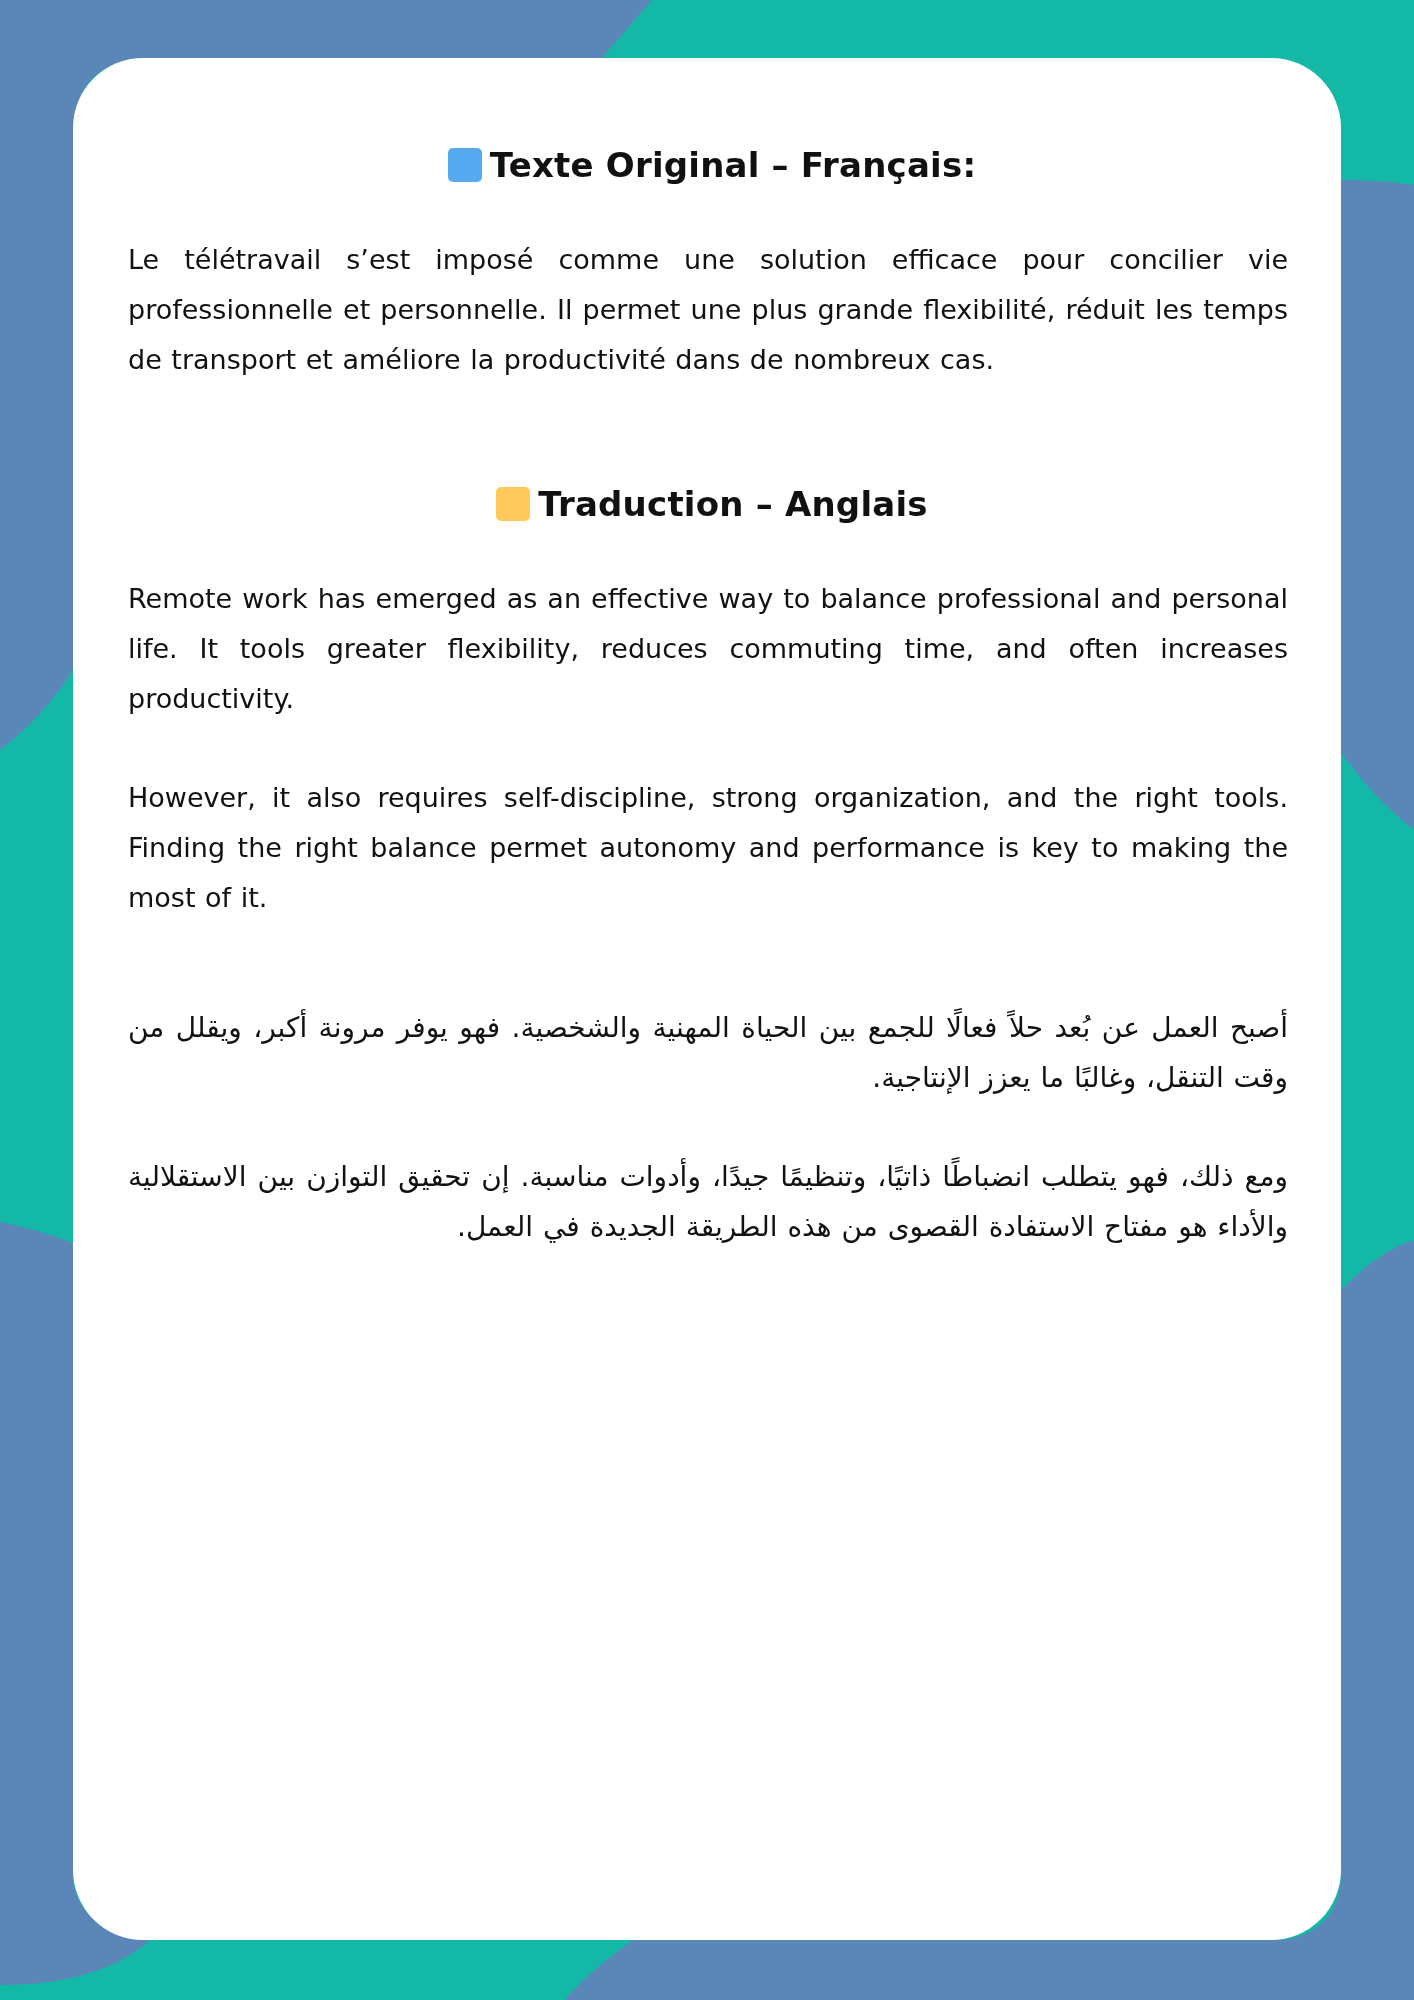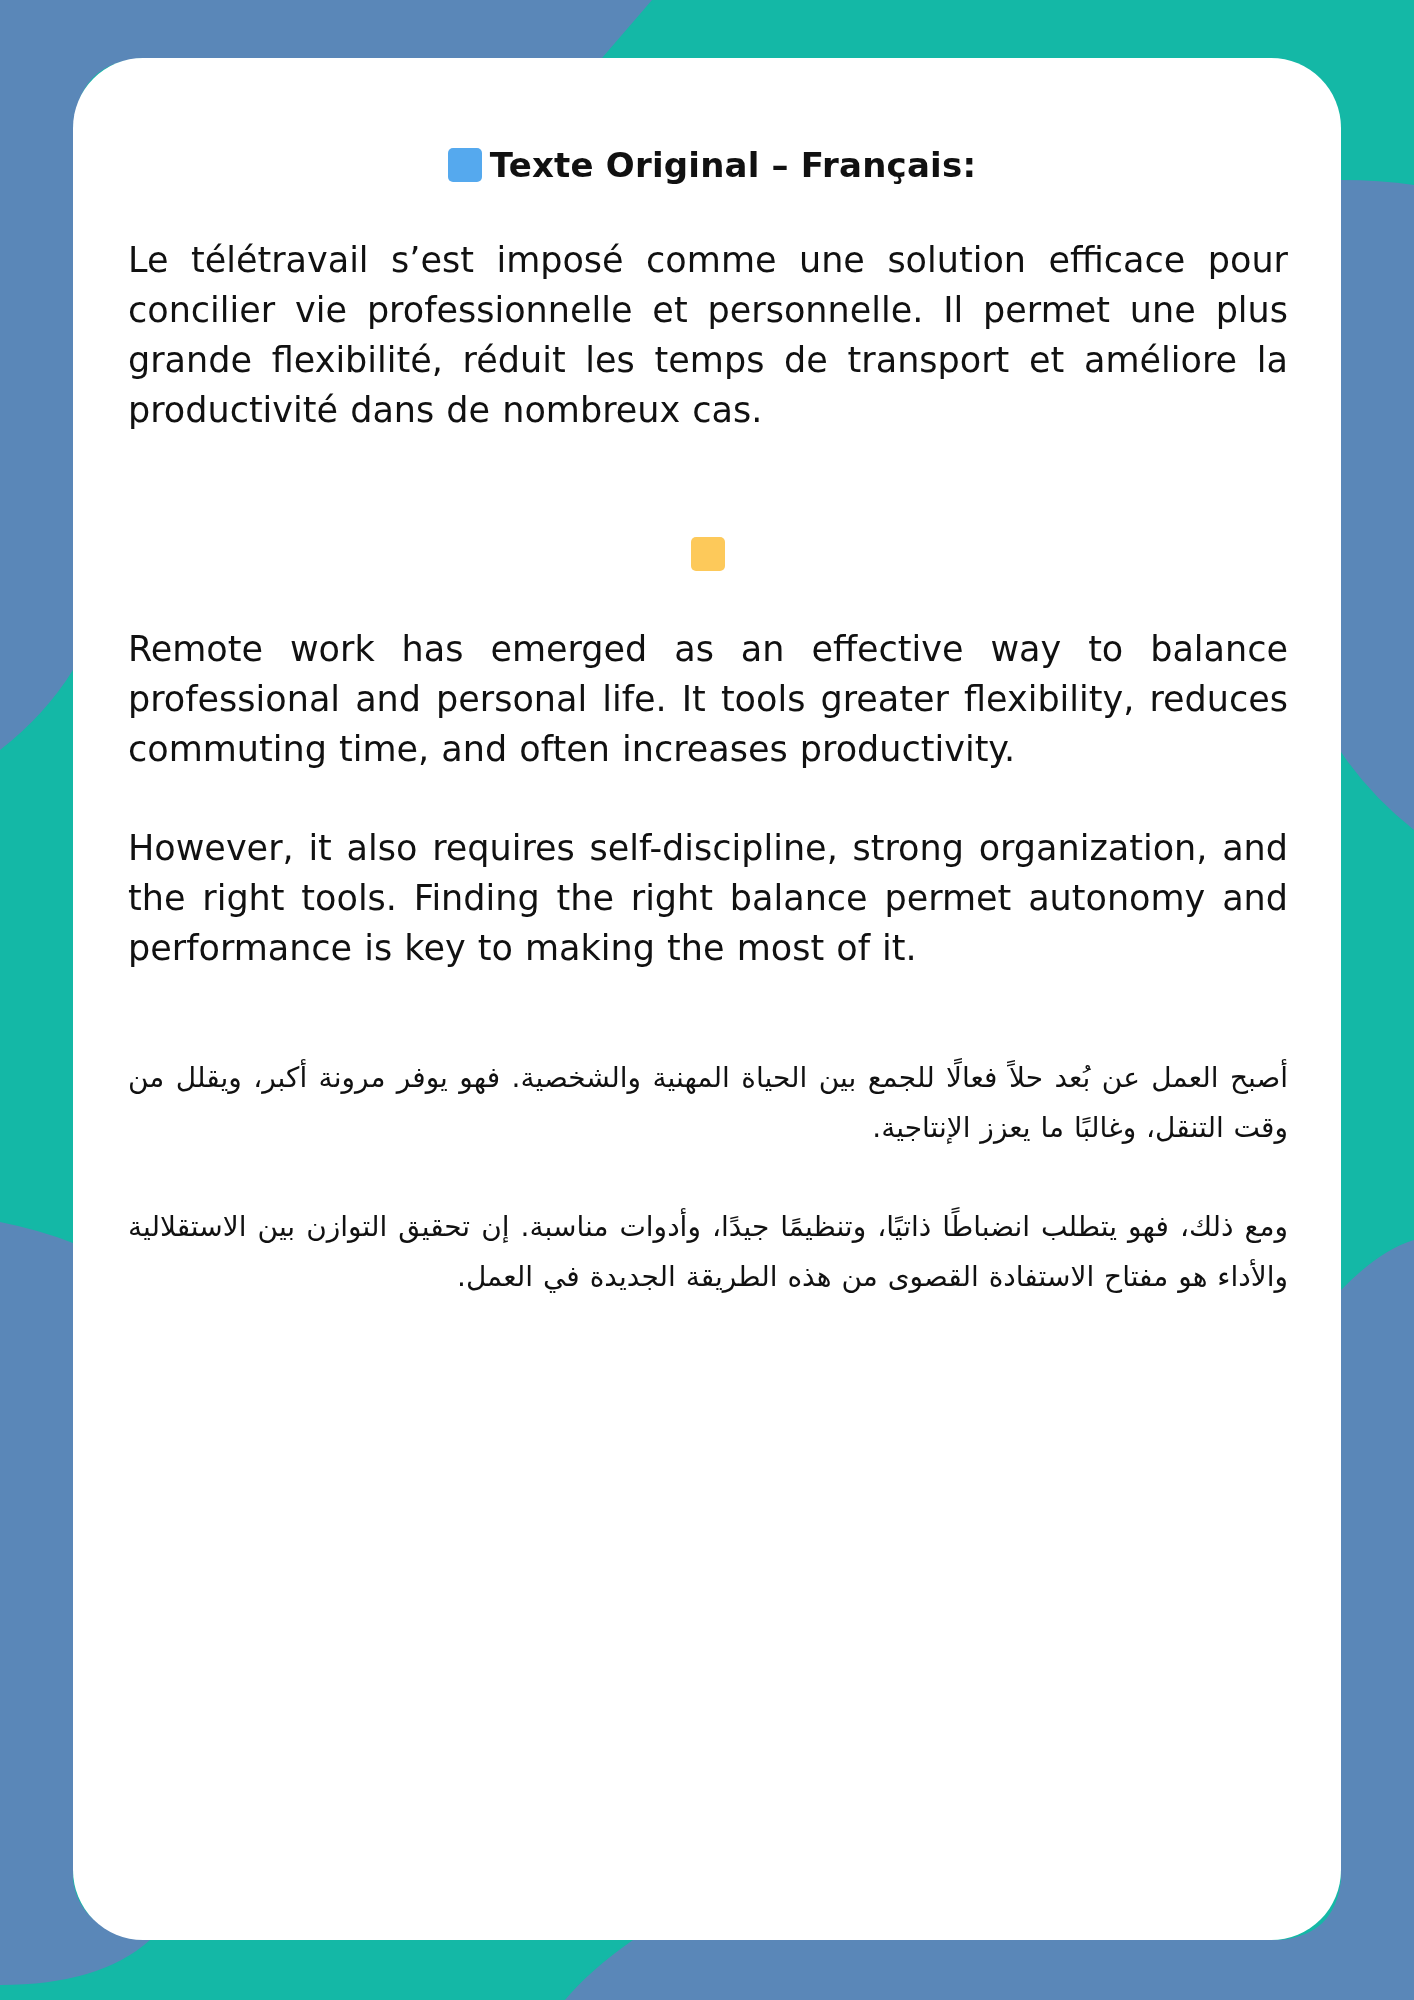--- a/index.html
+++ b/index.html
@@ -58,21 +58,21 @@
       width: 34px;
       height: 34px;
       border-radius: 5px;
       margin: 0 8px;
       flex: 0 0 auto;
     }
     .heading.rtl {
       direction: rtl;
     }
     .para {
-      font-size: 35px;
+      font-size: 27px;
       line-height: 50px;
       text-align: justify;
       margin: 0;
       word-spacing: 1px;
     }
     .para.rtl {
       direction: rtl;
       text-align: justify;
       font-size: 28px;
     }
@@ -108,20 +108,21 @@
       <div class="gap-heading-para"></div>
       <p class="para">Le télétravail s’est imposé comme une solution efficace pour concilier vie professionnelle et personnelle. Il permet une plus grande flexibilité, réduit les temps de transport et améliore la productivité dans de nombreux cas.</p>
       <div class="gap-para-para"></div>
     </section>
 
     <div class="gap-para-heading"></div>
 
     <section>
       <h2 class="heading">
         <span class="swatch" style="background: rgb(253, 201, 90);"></span>
+        <span>Traduction – Anglais</span>
       </h2>
       <div class="gap-heading-para"></div>
       <p class="para">Remote work has emerged as an effective way to balance professional and personal life. It tools greater flexibility, reduces commuting time, and often increases productivity.</p>
       <div class="gap-para-para"></div>
       <p class="para">However, it also requires self-discipline, strong organization, and the right tools. Finding the right balance permet autonomy and performance is key to making the most of it.</p>
     </section>
 
     <div class="gap-para-heading"></div>
 
     <section>

